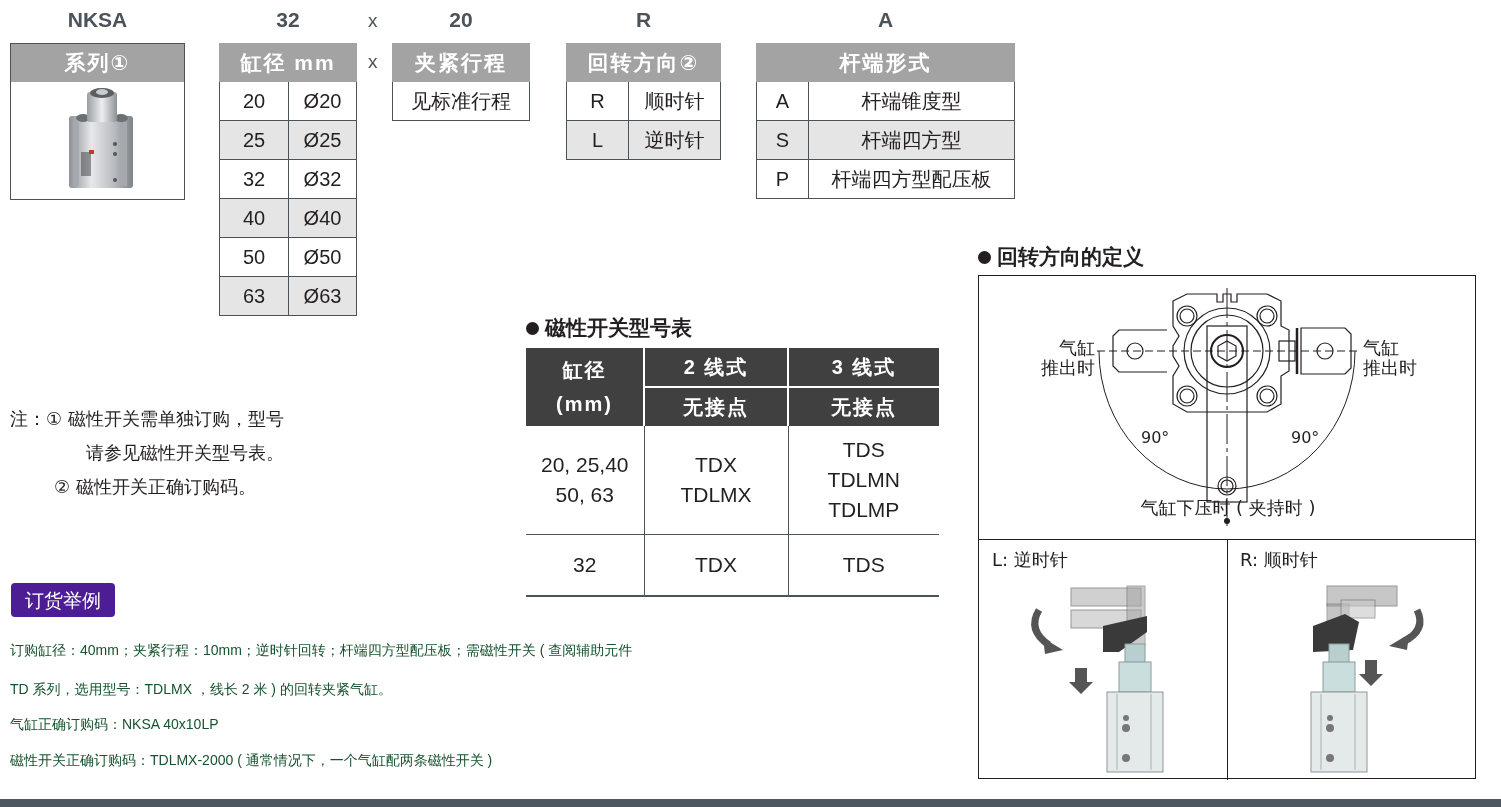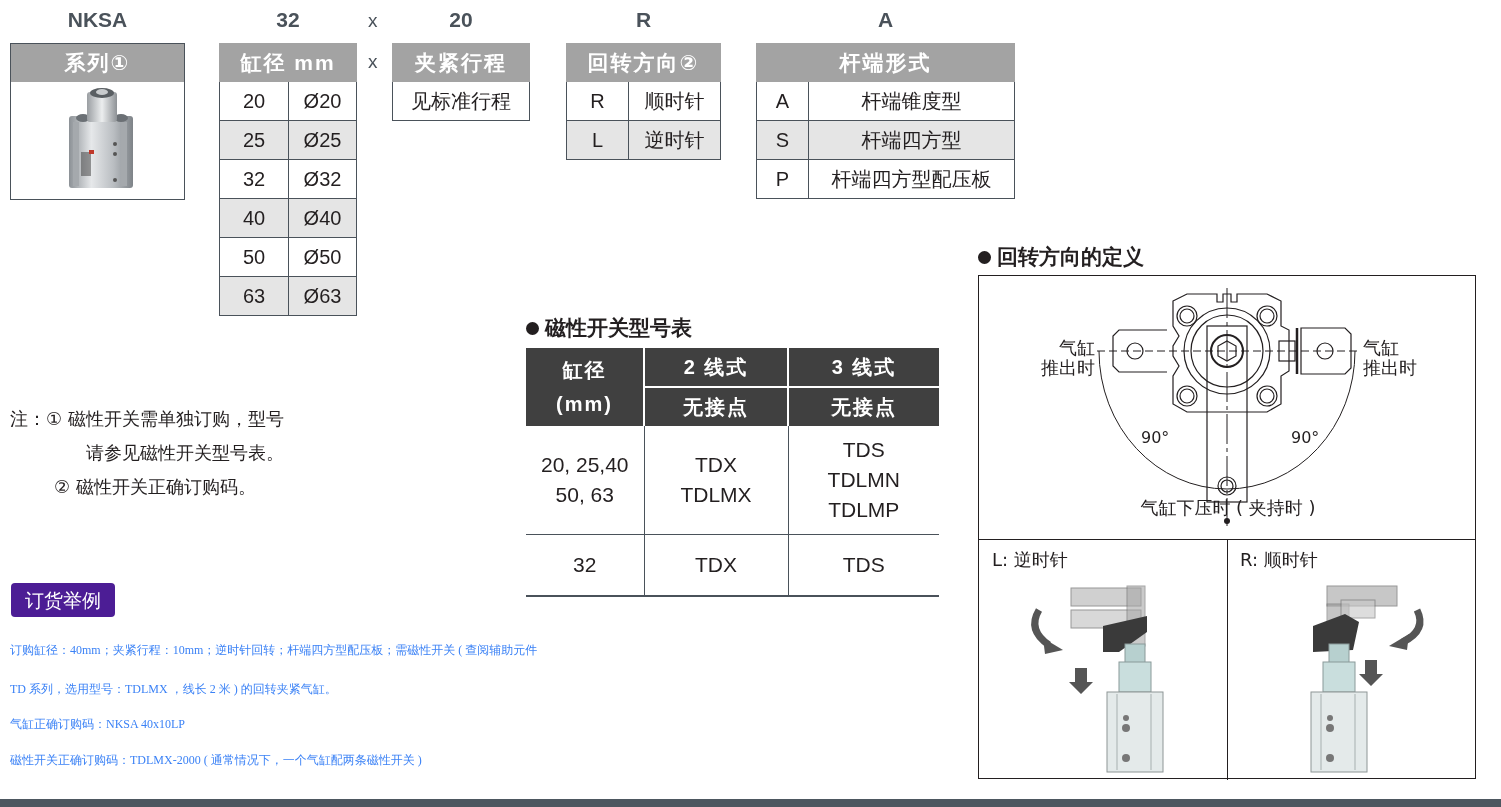--- a/index.html
+++ b/index.html
@@ -10,21 +10,21 @@
   table.spec { position: absolute; border-collapse: collapse; font-family: "Liberation Sans", "DejaVu Sans", sans-serif; }
   table.spec th { background: #a3a3a3; color: #fff; font-weight: bold; font-size: 21px; height: 38px; letter-spacing: 2px; border: 1.5px solid #a3a3a3; }
   table.spec td { border: 1.5px solid #4a525a; font-size: 20px; text-align: center; height: 39px; color: #231f20; }
   table.spec tr.alt td { background: #e5e5e5; }
   .series-box { position: absolute; left: 10px; top: 43px; width: 175px; height: 157px; border: 1.5px solid #4a525a; }
   .series-head { height: 38px; background: #a3a3a3; color: #fff; font-weight: bold; font-size: 21px; text-align: center; line-height: 38px; letter-spacing: 2px; }
   .section-title { position: absolute; font-weight: bold; font-size: 21px; color: #231f20; display: flex; align-items: center; gap: 6px; }
   .bullet { width: 13px; height: 13px; border-radius: 50%; background: #231f20; display: inline-block; }
   .note { position: absolute; font-size: 18px; line-height: 34px; color: #231f20; }
   .badge { position: absolute; left: 11px; top: 583px; width: 104px; height: 34px; border-radius: 4px; background: #4c1d95; color: #fff; font-size: 19px; line-height: 34px; text-align: center; }
-  .order-text { position: absolute; left: 10px; font-size: 12px; color: #3b82f6; white-space: nowrap; font-family: Liberation Serif, serif; }
+  .order-text { position: absolute; left: 10px; font-size: 14px; color: #14532d; white-space: nowrap; font-family: Liberation Sans, sans-serif; }
   table.mag { position: absolute; left: 526px; top: 348px; width: 413px; border-collapse: collapse; font-family: "Liberation Sans", "DejaVu Sans", sans-serif; }
   table.mag th { background: #404040; color: #fff; font-size: 20px; font-weight: bold; letter-spacing: 2px; height: 39px; }
   table.mag th.b-l { border-left: 2px solid #fff; }
   table.mag th.b-t { border-top: 2px solid #fff; }
   table.mag td { text-align: center; font-size: 21px; color: #231f20; line-height: 30px; }
   table.mag td + td { border-left: 1.5px solid #4a525a; }
   table.mag tr.r1 td { height: 108px; border-bottom: 1.5px solid #4a525a; }
   table.mag tr.r2 td { height: 62px; border-bottom: 2px solid #4a525a; }
   .diagram { position: absolute; left: 978px; top: 275px; width: 498px; height: 504px; border: 1.5px solid #231f20; }
   .diagram .hdiv { position: absolute; left: 0; top: 263px; width: 100%; height: 0; border-top: 1.5px solid #231f20; }

